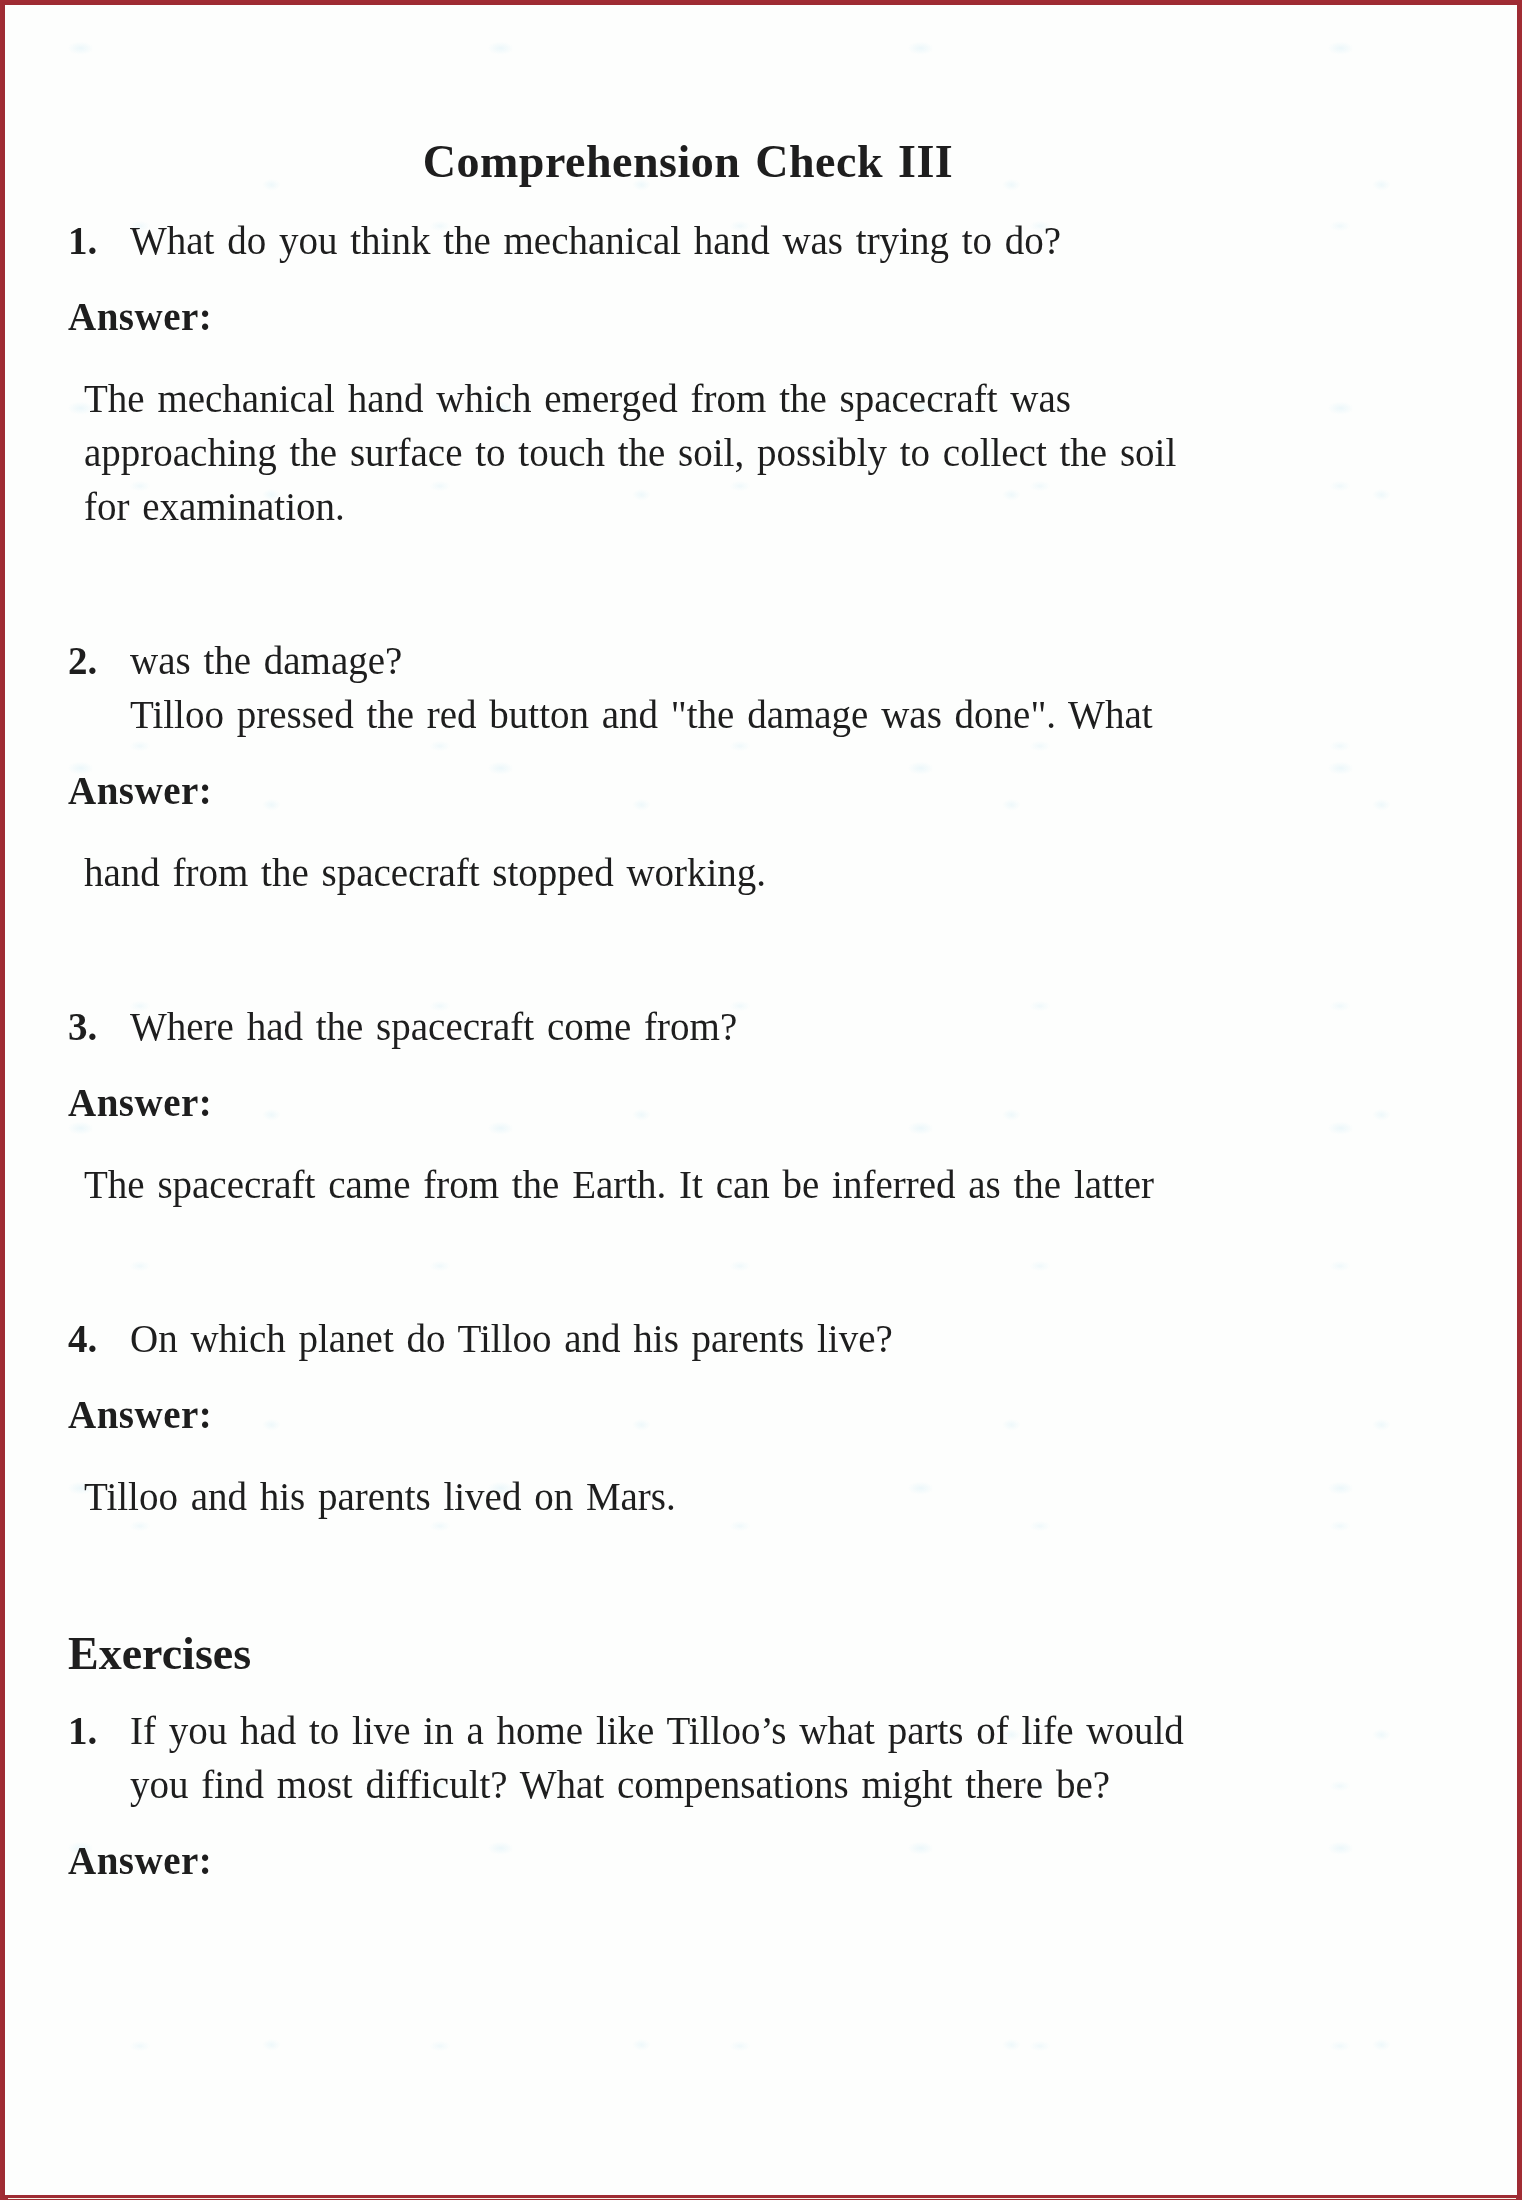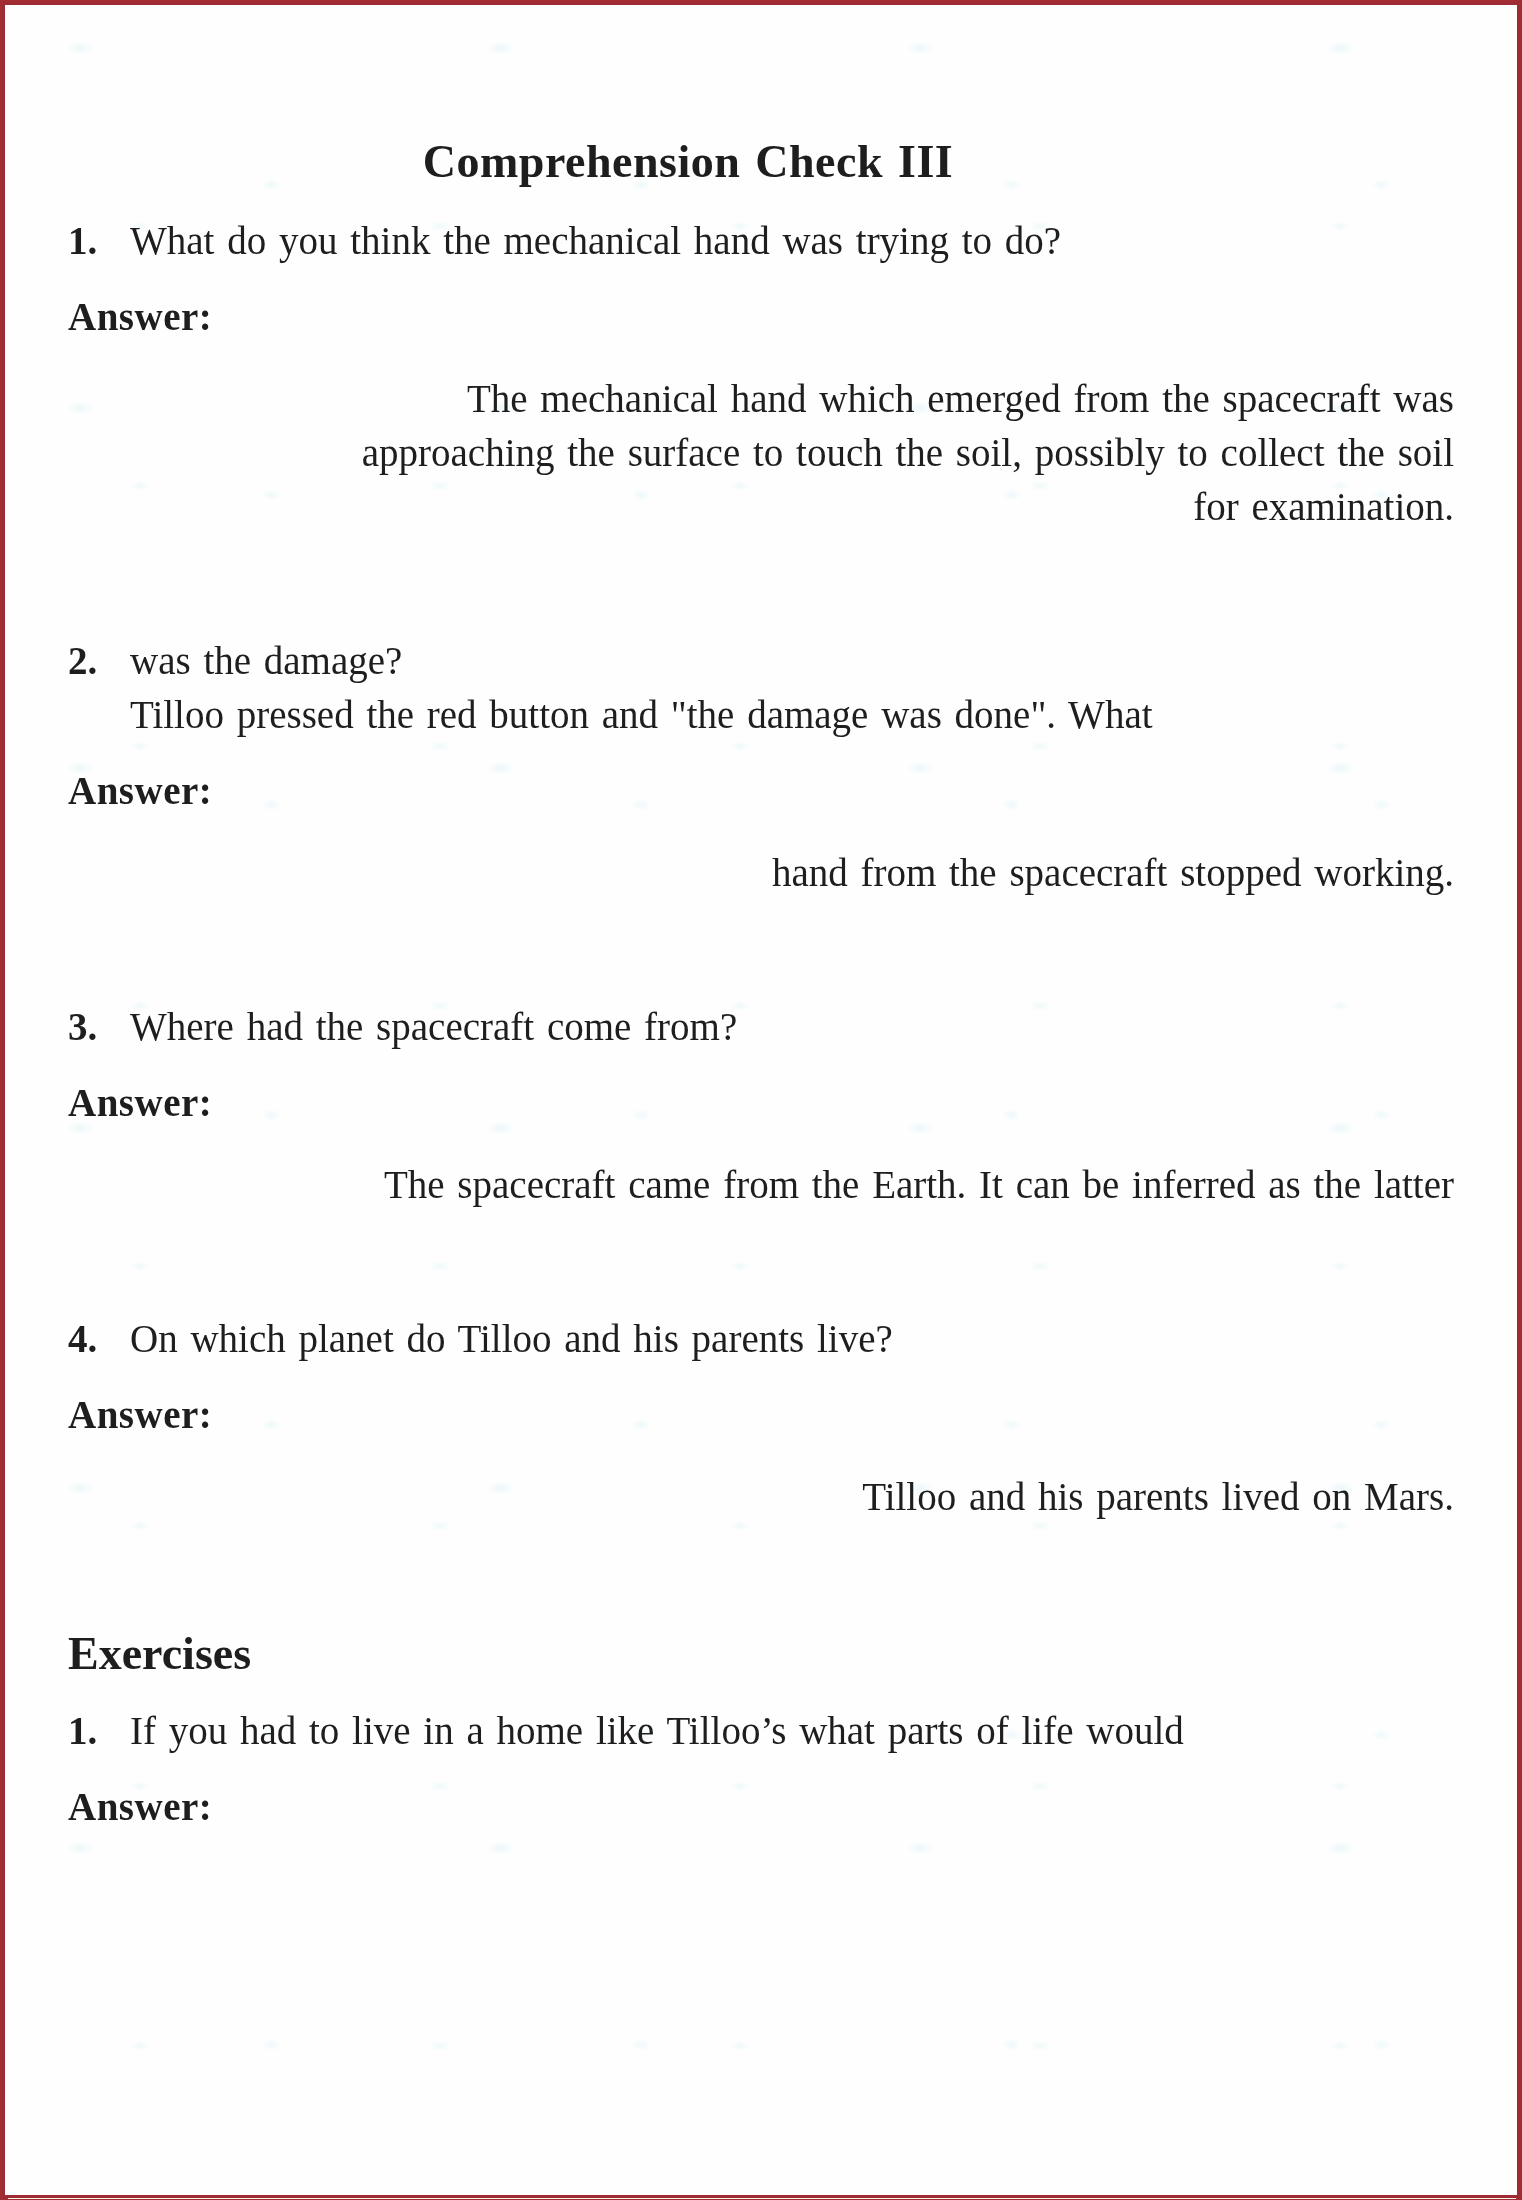--- a/index.html
+++ b/index.html
@@ -58,21 +58,21 @@
     width: 62px;
     flex: 0 0 62px;
   }
   .q-lines { flex: 1 1 auto; }
   .line { white-space: nowrap; }
   .ans-label {
     font-weight: 700;
     margin: 0 0 28px 0;
     letter-spacing: 0.5px;
   }
-  .ans-lines { margin: 4px; text-align: right; }
+  .ans-lines { margin: 16px; }
   .section-heading {
     font-weight: 700;
     font-size: 46px;
     line-height: 60px;
     margin: 0 0 20px 0;
   }
 </style>
 </head>
 <body>
 
@@ -138,20 +138,21 @@
         </div>
       </div>
 
       <div class="section-heading">Exercises</div>
 
       <div class="qa-block">
         <div class="q-row">
           <span class="q-num">1.</span>
           <span class="q-lines">
             <div class="line">If you had to live in a home like Tilloo’s what parts of life would</div>
+            <div class="line">you find most difficult? What compensations might there be?</div>
           </span>
         </div>
         <div class="ans-label">Answer:</div>
       </div>
 
     </div>
   </div>
 </div>
 
 </body></html>

